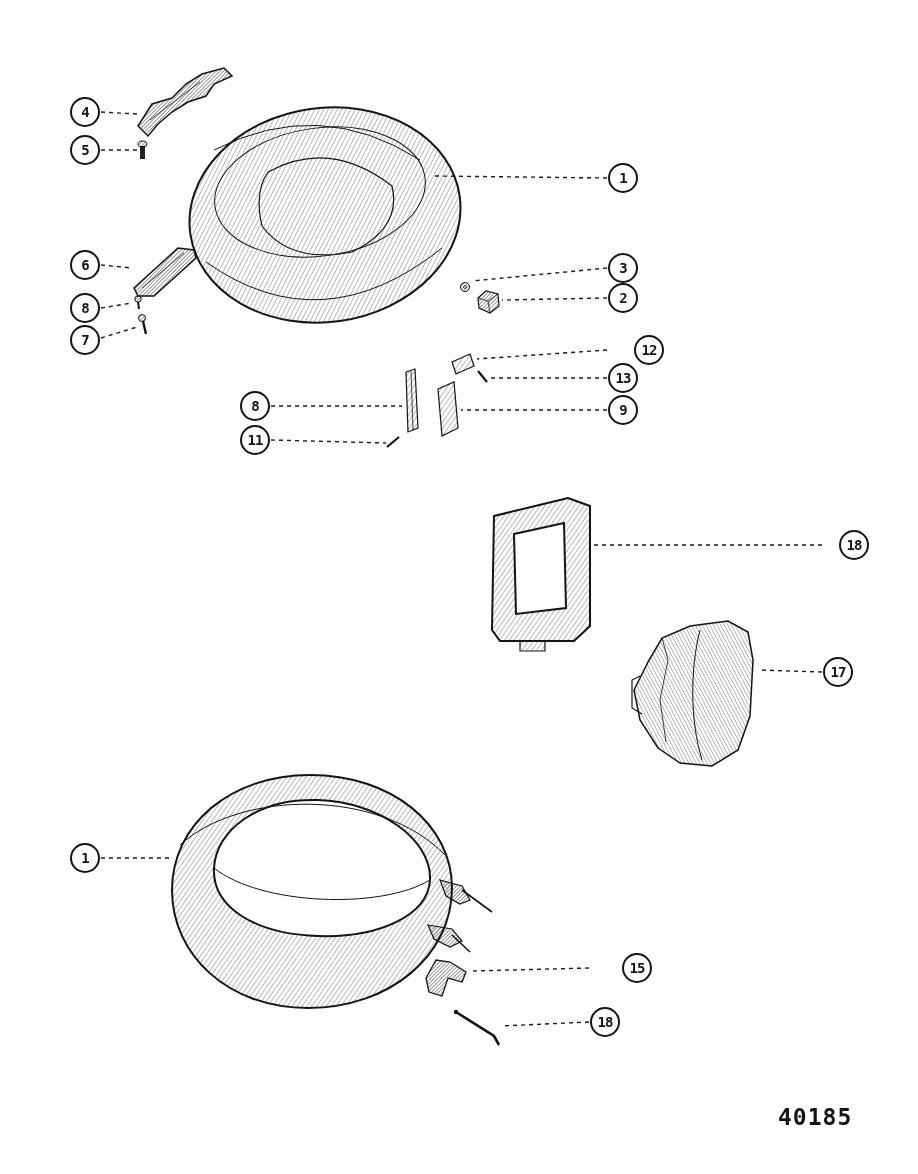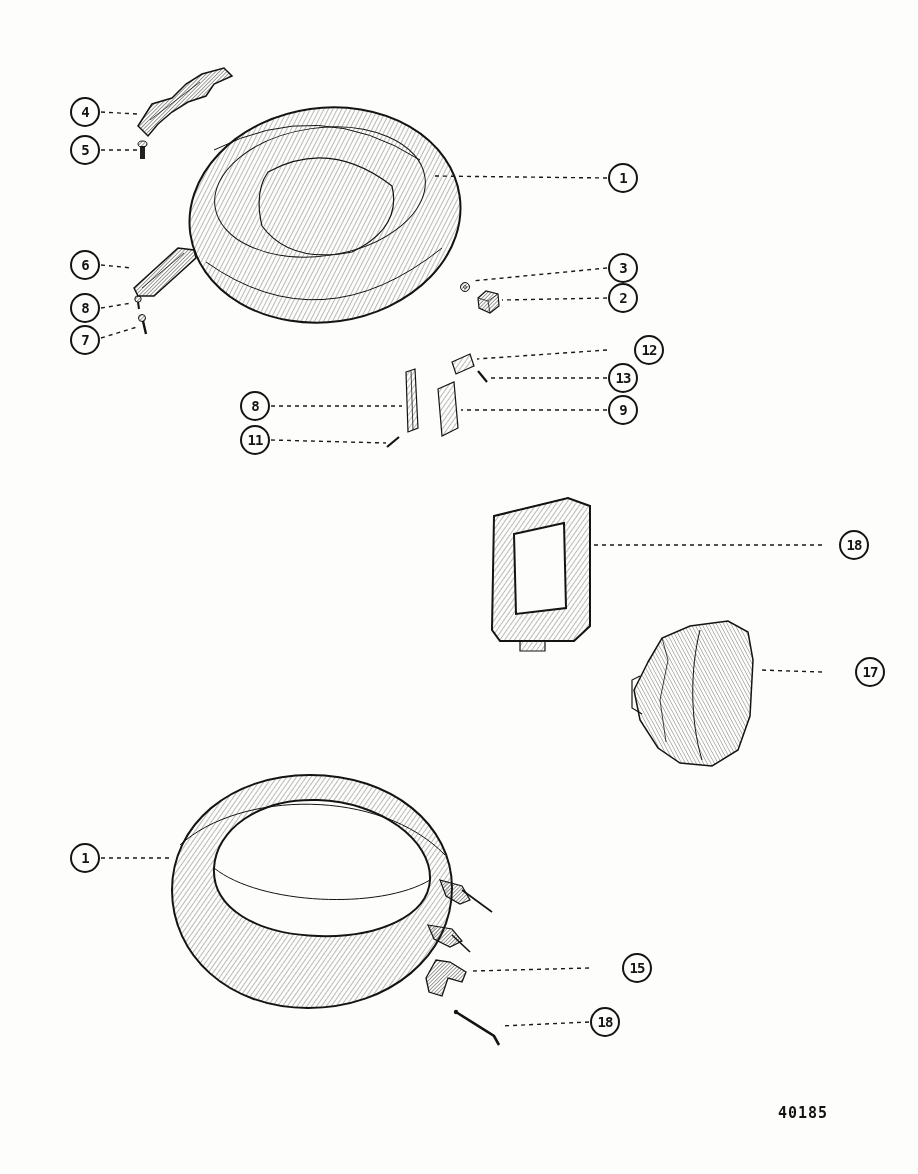--- a/index.html
+++ b/index.html
@@ -31,21 +31,21 @@
     stroke:#1a1a1a;
     stroke-width:1.4;
     stroke-dasharray:4 4;
     fill:none;
   }
   .drawing-number{
     position:absolute;
     left:778px;top:1104px;
     font-family:"DejaVu Sans Mono", monospace;
     font-weight:bold;
-    font-size:15px;
+    font-size:23px;
     color:#141414;
     letter-spacing:1px;
   }
 </style>
 </head>
 <body>
 
 <div class="sheet">
 
   <svg id="artwork" width="918" height="1174" viewBox="0 0 918 1174">
@@ -190,20 +190,20 @@
       <div class="callout" style="left: 608px; top: 253px;">3</div>
       <div class="callout" style="left: 608px; top: 283px;">2</div>
       <div class="callout" style="left: 70px; top: 293px;">8</div>
       <div class="callout" style="left: 70px; top: 325px;">7</div>
       <div class="callout" style="left: 628px; top: 335px; margin-left: 6px;">12</div>
       <div class="callout" style="left: 608px; top: 363px;">13</div>
       <div class="callout" style="left: 240px; top: 391px;">8</div>
       <div class="callout" style="left: 608px; top: 395px;">9</div>
       <div class="callout" style="left: 240px; top: 425px;">11</div>
       <div class="callout" style="left: 823px; top: 530px; margin-left: 16px;">18</div>
-      <div class="callout" style="left: 855px; top: 657px;">17</div>
+      <div class="callout" style="left: 823px; top: 657px;">17</div>
       <div class="callout" style="left: 70px; top: 843px;">1</div>
       <div class="callout" style="left: 590px; top: 953px; margin-left: 32px;">15</div>
       <div class="callout" style="left: 590px; top: 1007px;">18</div>
     </div>
 
   <div class="drawing-number">40185</div>
 </div>
 
 </body></html>

